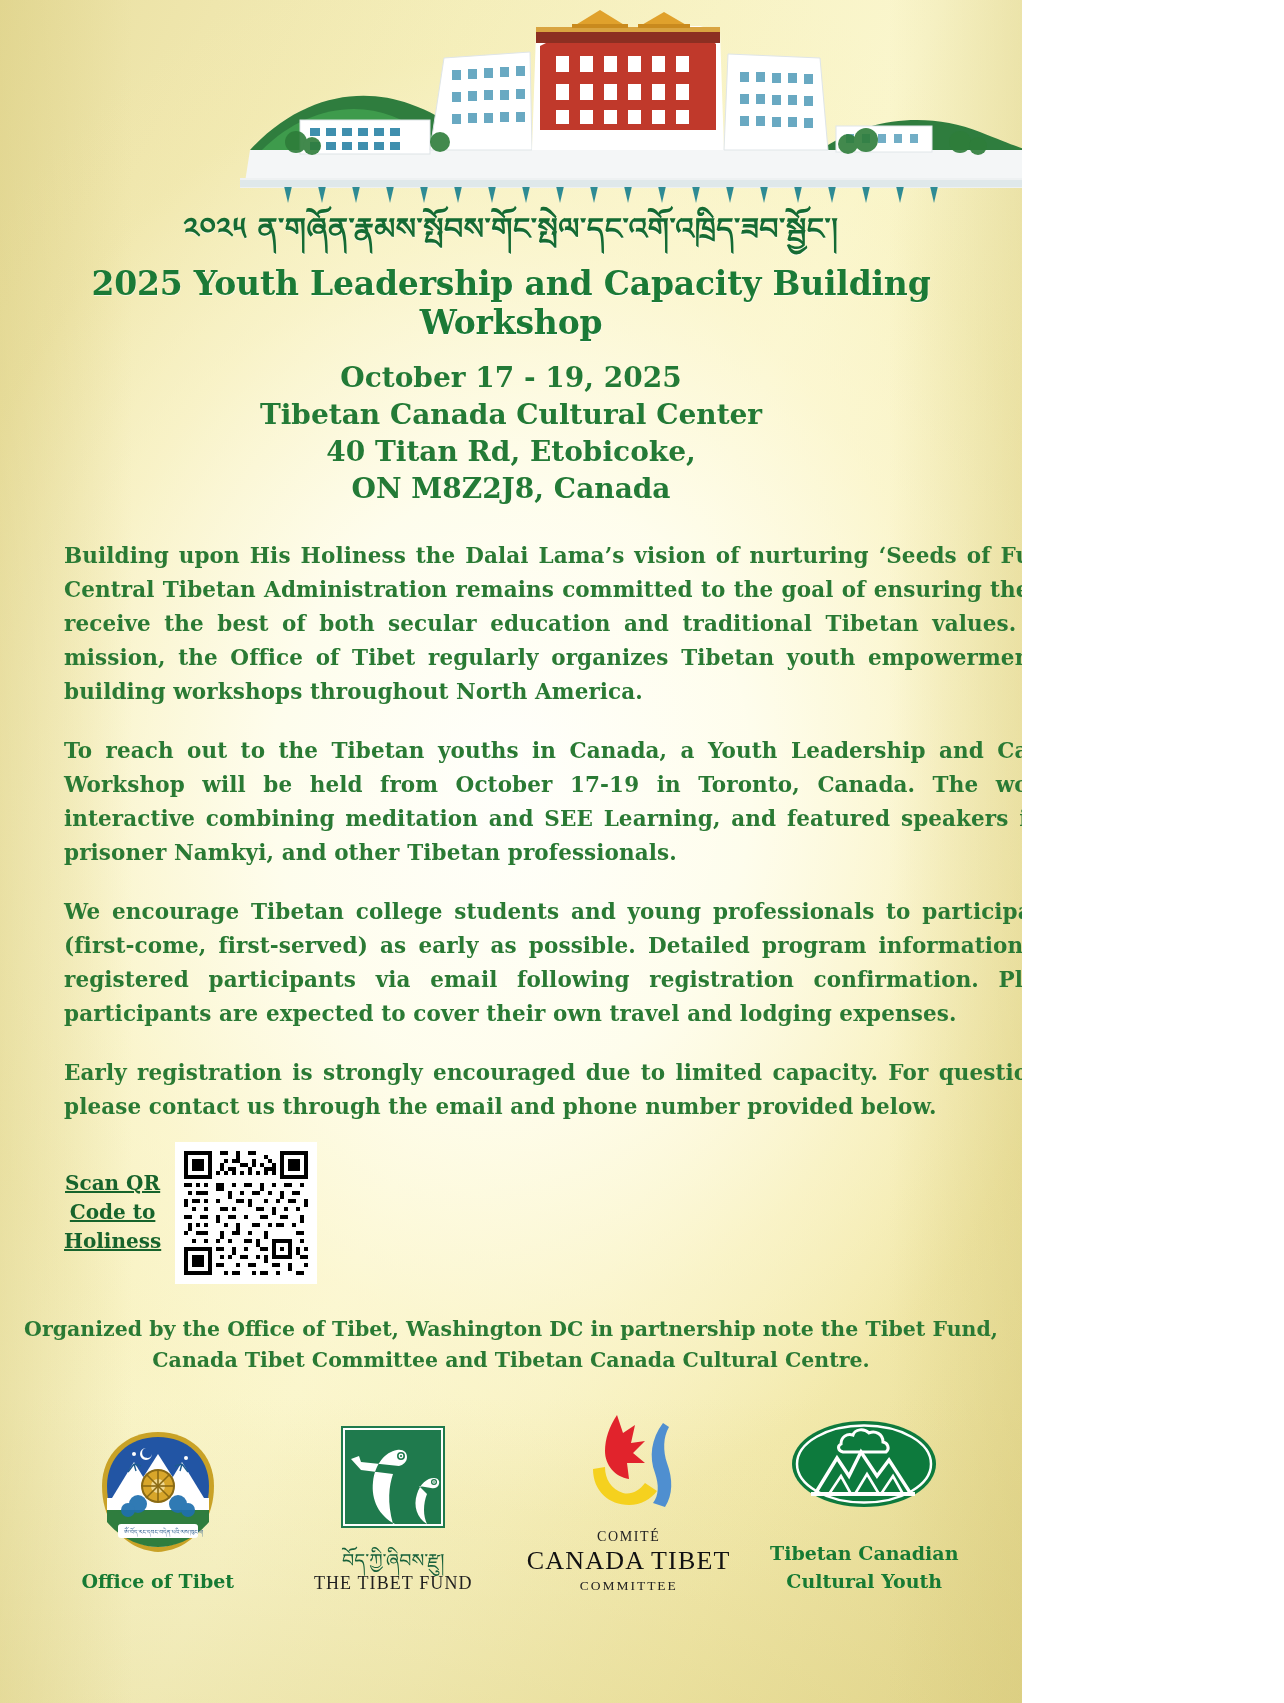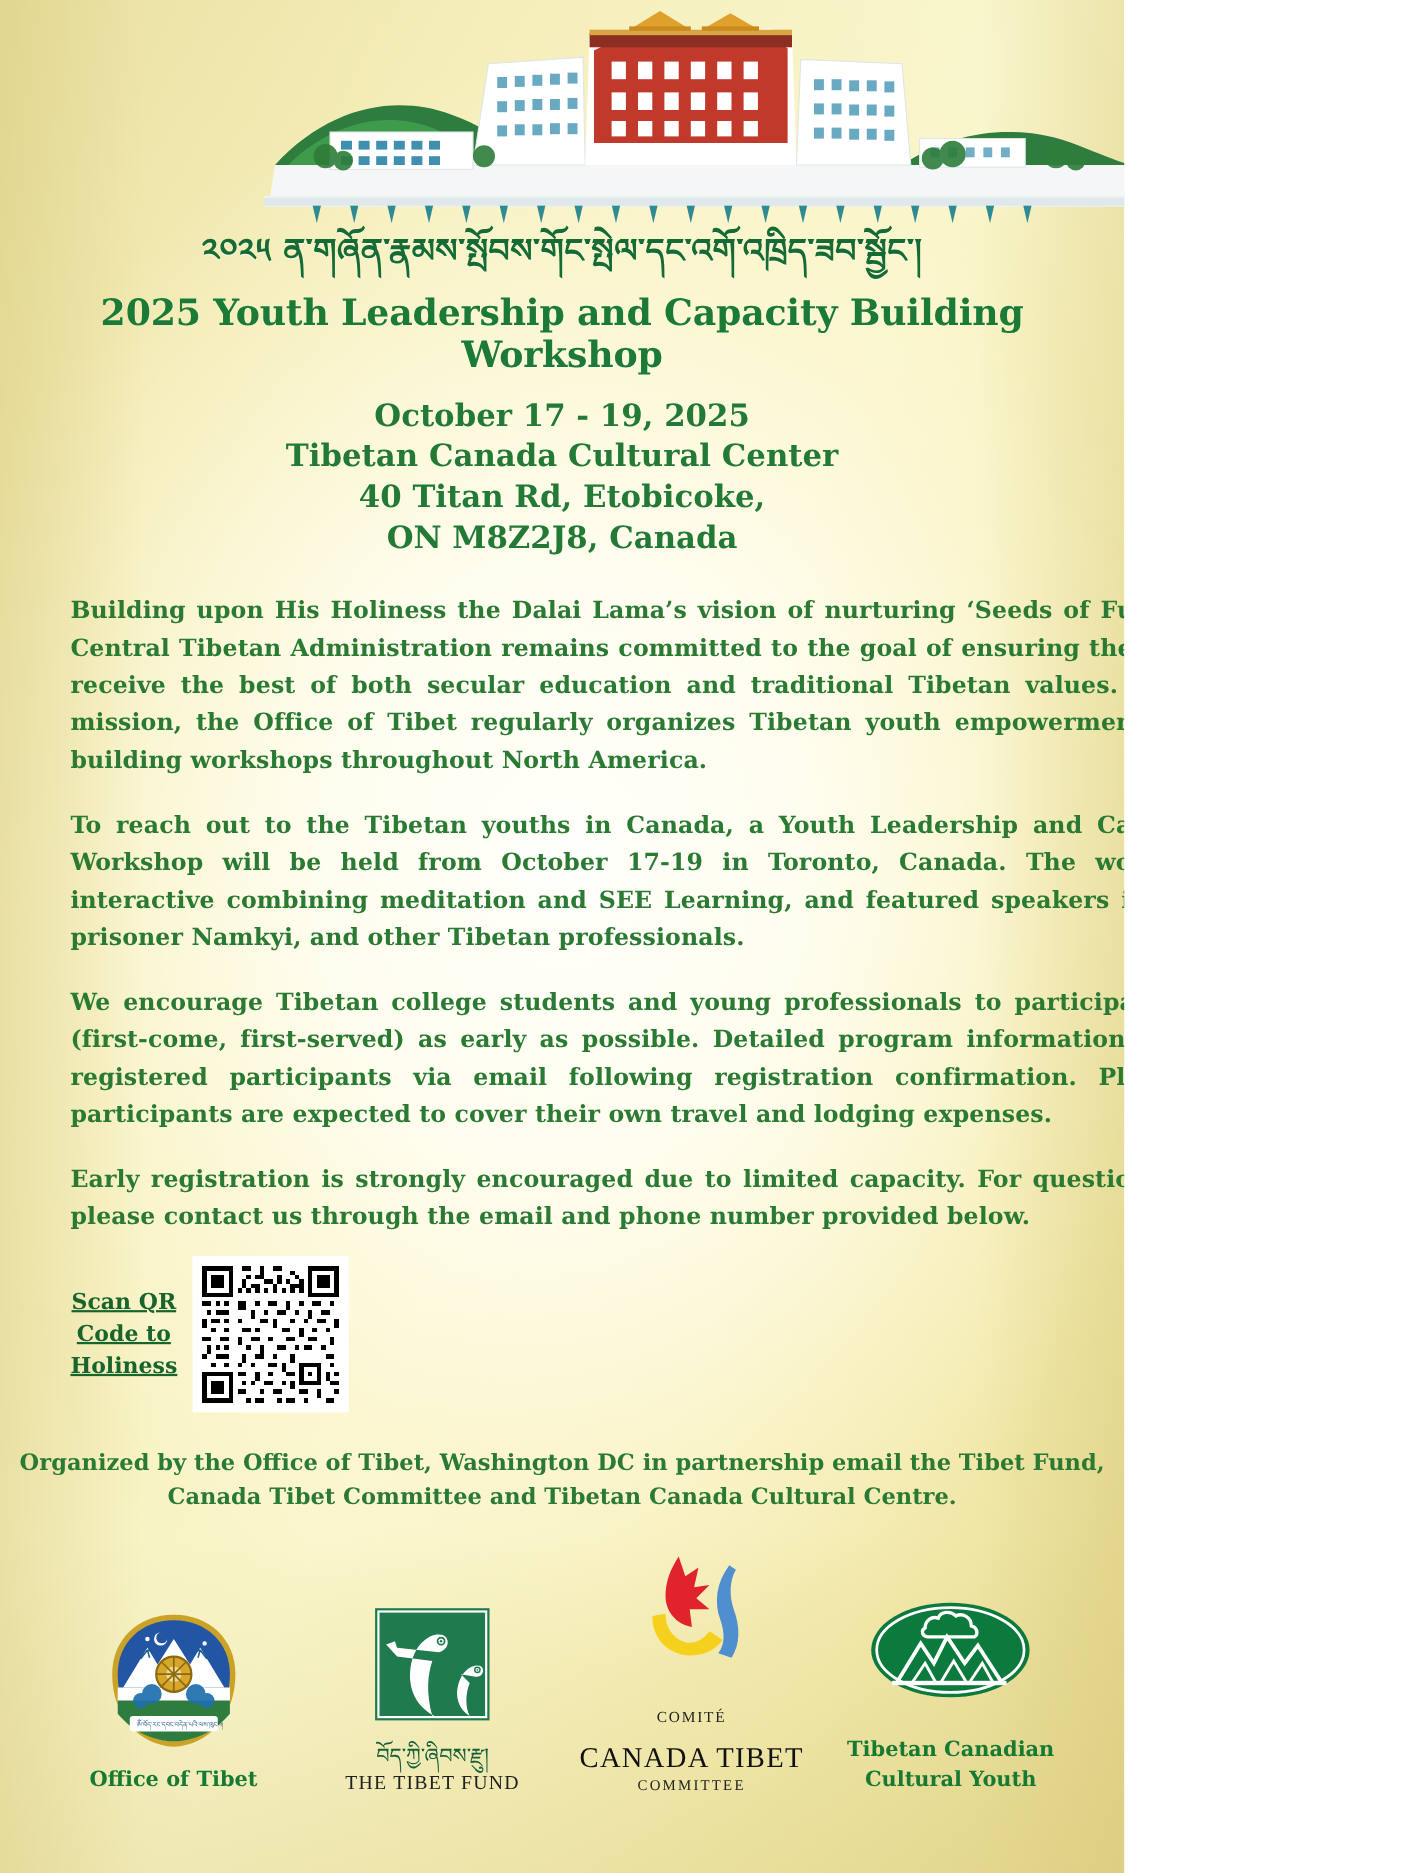--- a/index.html
+++ b/index.html
@@ -171,22 +171,22 @@
     line-height:1;
     margin-top:7px;
   }
   .tf-cap-en {
     font-family:"Liberation Serif", serif;
     font-size:18px;
     letter-spacing:1.1px;
     color:#1f1f1f;
     margin-top:3px;
   }
-  .ctc-cap-1{ font-family:"Liberation Serif", serif; font-size:14px; letter-spacing:1.6px; color:#222;margin-top:24px; }
-  .ctc-cap-2{ font-family:"Liberation Serif", serif; font-size:26px; letter-spacing:1.2px; color:#111; margin-top:13px;}
+  .ctc-cap-1{ font-family:"Liberation Serif", serif; font-size:14px; letter-spacing:1.6px; color:#222; }
+  .ctc-cap-2{ font-family:"Liberation Serif", serif; font-size:26px; letter-spacing:1.2px; color:#111; margin-top:1px;}
   .ctc-cap-3{ font-family:"Liberation Serif", serif; font-size:13.5px; letter-spacing:2px; color:#222; margin-top:2px;}
 </style>
 </head>
 <body>
 
 <div class="poster">
 
   <div class="hero">
     <svg width="1284" height="205" viewBox="0 0 1284 205" xmlns="http://www.w3.org/2000/svg">
       <defs>
@@ -510,21 +510,21 @@
               <rect x="20" y="31" width="2" height="1"></rect>
             <rect x="24" y="31" width="1" height="1"></rect>
               <rect x="29" y="31" width="2" height="1"></rect>
           </g>
         </svg>
       </div>
     </div>
   </div>
 
   <div class="organizers">
-    <div>Organized by the Office of Tibet, Washington DC in partnership email the Tibet Fund,</div>
+    <div>Organized by the Office of Tibet, Washington DC in partnership note the Tibet Fund,</div>
     <div>Canada Tibet Committee and Tibetan Canada Cultural Centre.</div>
   </div>
 
   <div class="logos">
 
     <div class="logo-cell">
       <svg width="128" height="128" viewBox="0 0 128 128" xmlns="http://www.w3.org/2000/svg">
         <path d="M64 4 C96 4 120 26 120 58 C120 96 96 122 64 124 C32 122 8 96 8 58 C8 26 32 4 64 4 Z" fill="#c9a227"></path>
         <path d="M64 9 C93 9 115 29 115 58 C115 93 93 117 64 119 C35 117 13 93 13 58 C13 29 35 9 64 9 Z" fill="#2255a4"></path>
         <path d="M64 26 L92 70 L36 70 Z" fill="#ffffff"></path>

